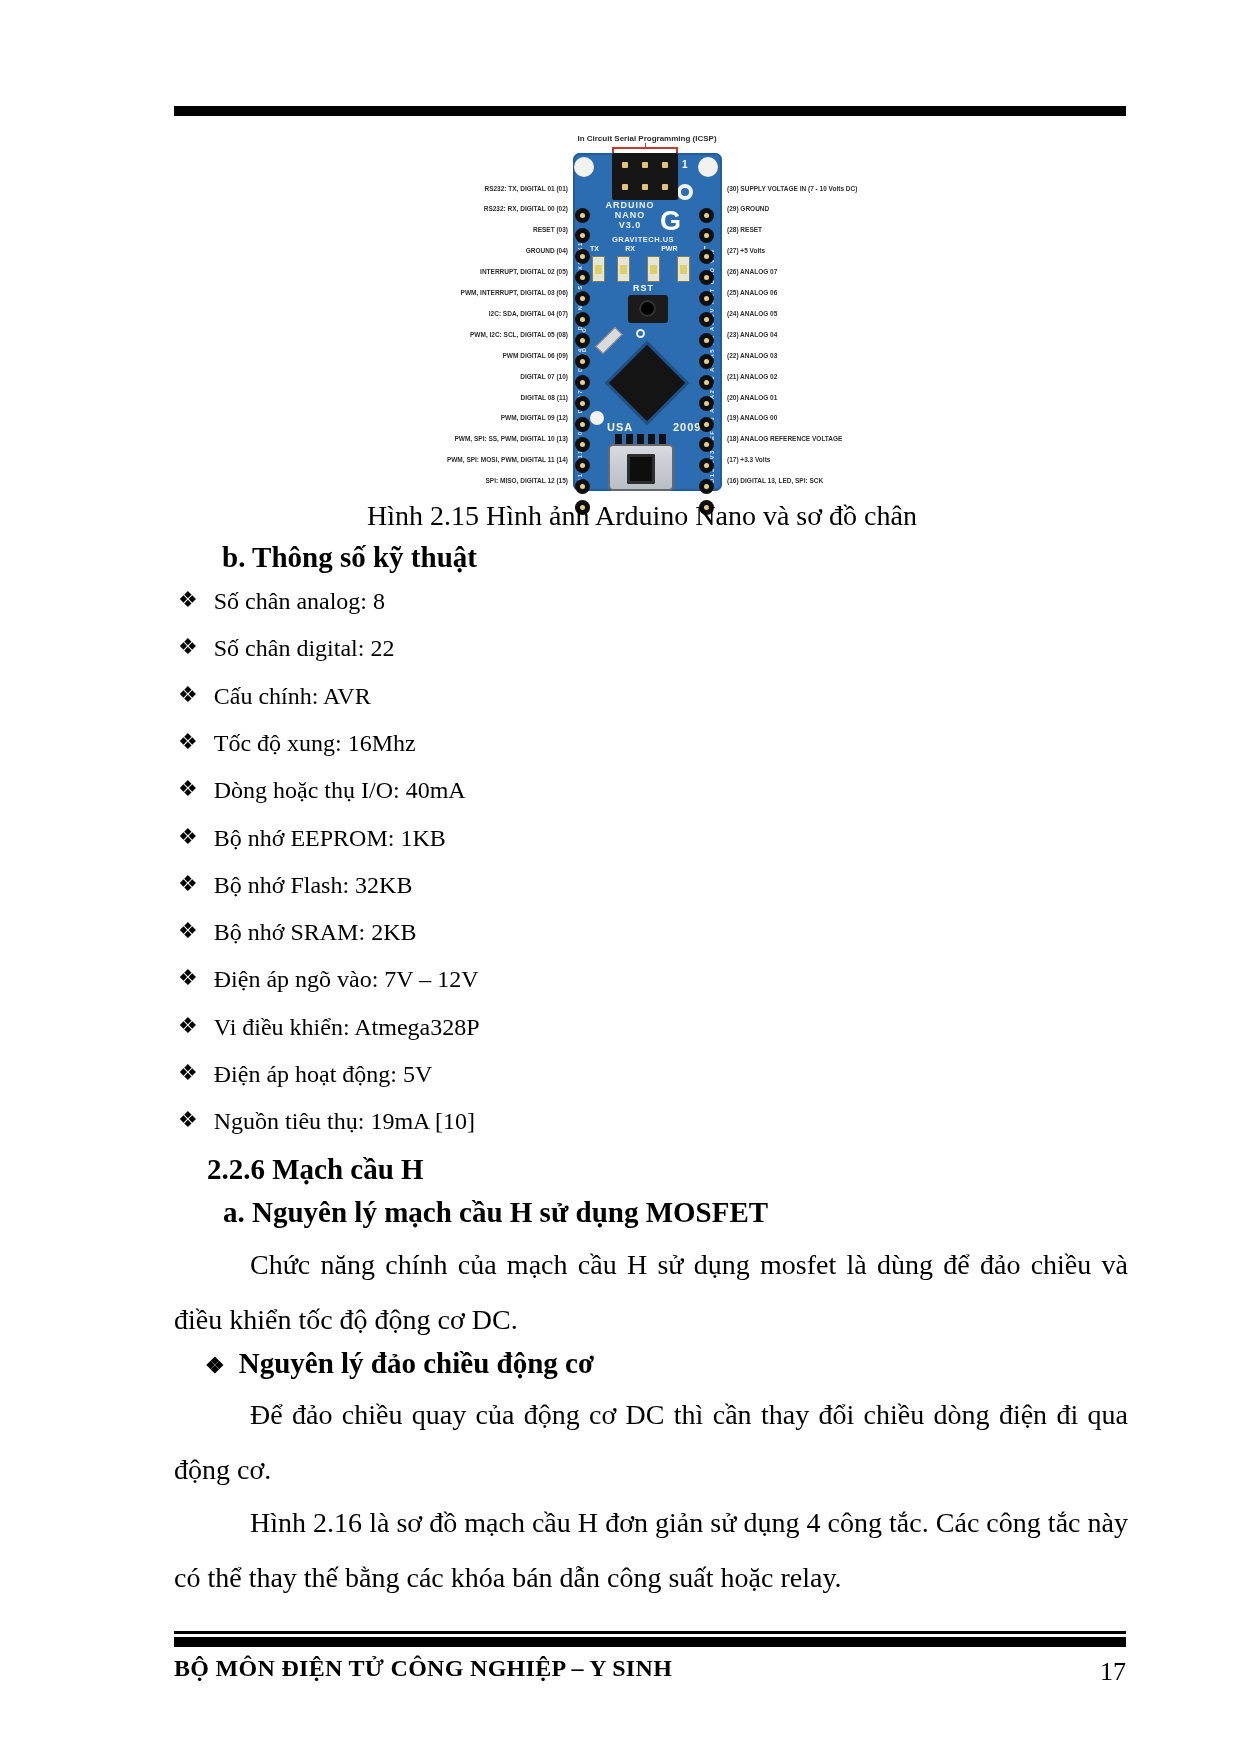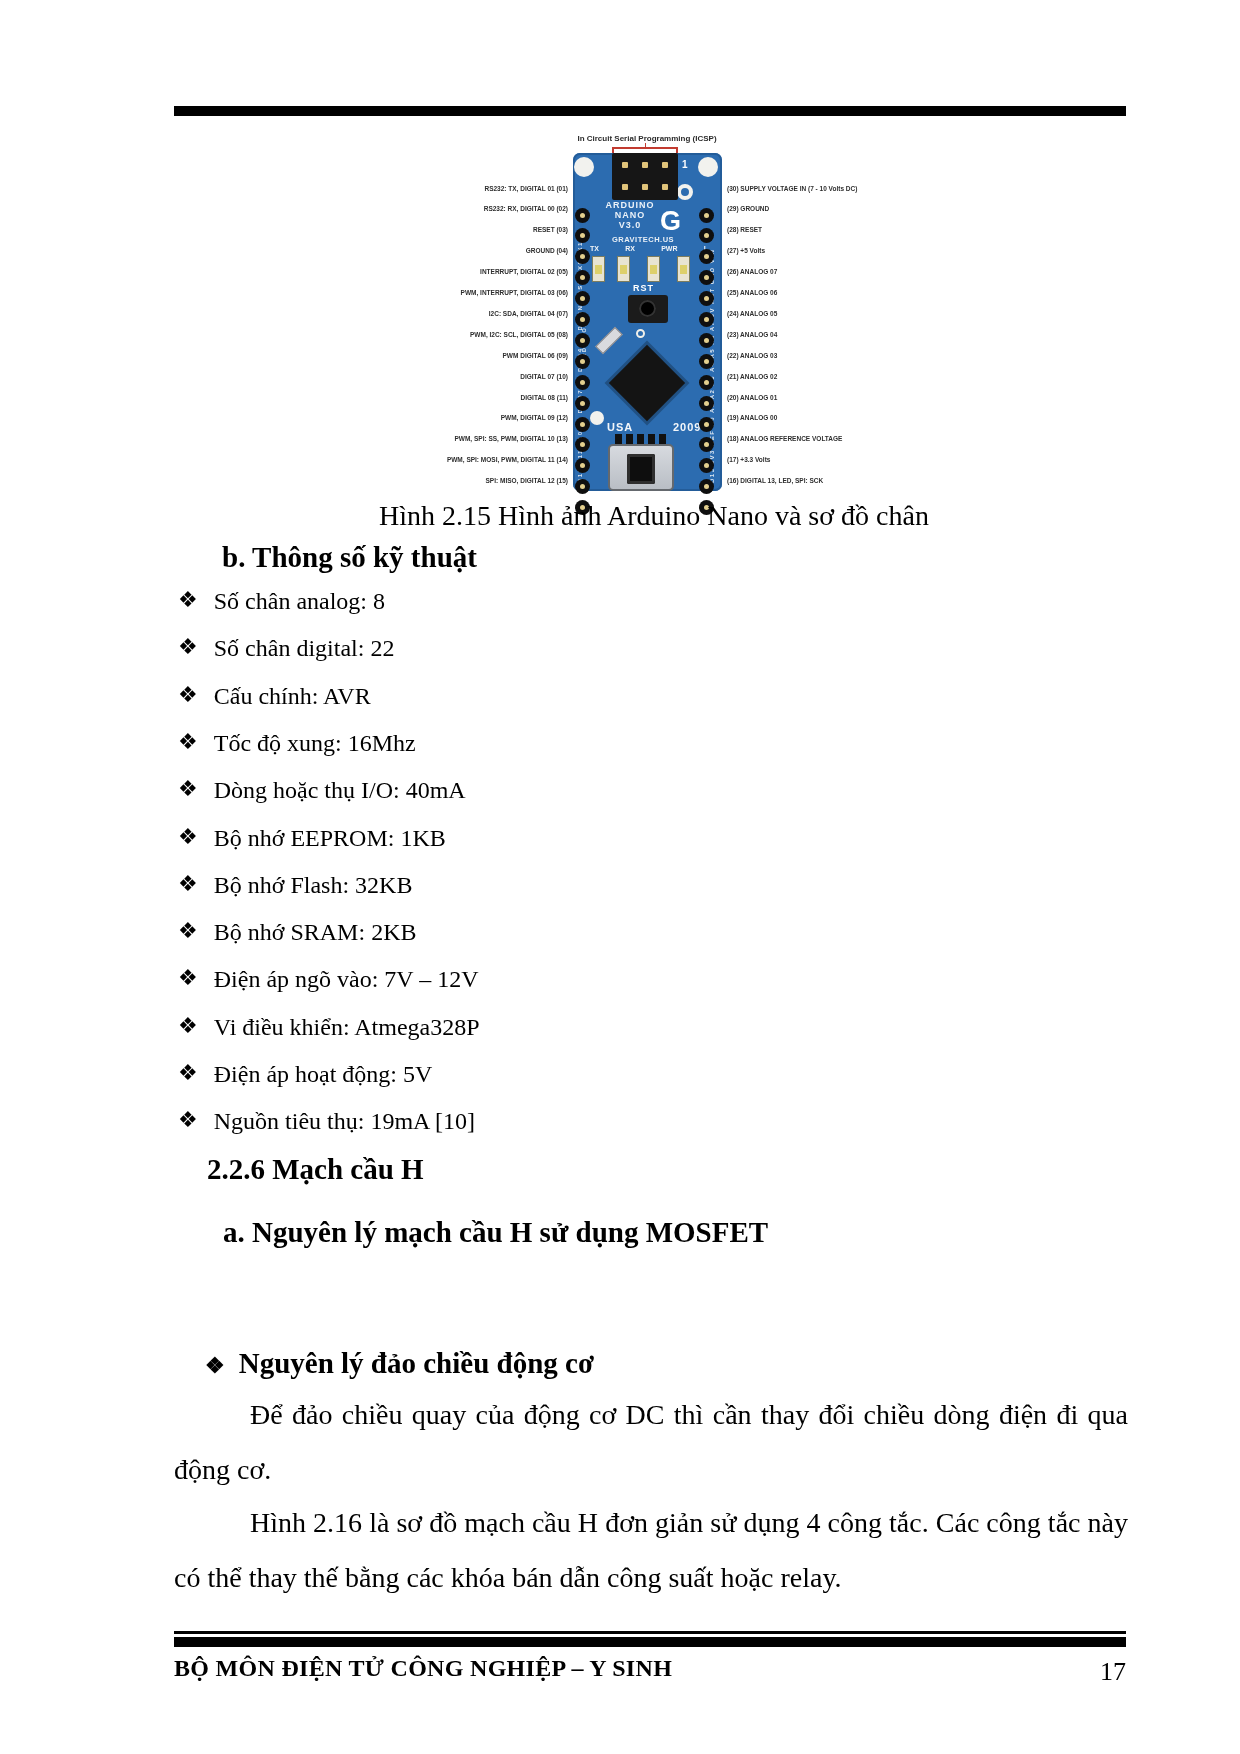--- a/index.html
+++ b/index.html
@@ -49,28 +49,28 @@
   .usb-comb{position:absolute;left:42px;top:281px;width:52px;height:10px;background:repeating-linear-gradient(90deg,#111 0 7px,transparent 7px 11px);}
   .usb{position:absolute;left:35px;top:291px;width:66px;height:47px;background:linear-gradient(180deg,#d7dadf,#b9bec5);border:2px solid #65696e;border-radius:5px;}
   .usb::after{content:"";position:absolute;left:17px;top:8px;width:28px;height:30px;background:#0e0e0e;border-radius:2px;box-shadow:inset 0 0 0 3px #2e2e2e;}
   .pin{position:absolute;width:15px;height:15px;border-radius:50%;background:#0f0f0f;display:flex;align-items:center;justify-content:center;}
   .pin i{width:5px;height:5px;border-radius:50%;background:#e3cf8e;}
   .pin-label{position:absolute;font-size:6.5px;font-weight:bold;color:#2e2e2e;line-height:9px;}
   .pin-label.left{left:0;width:128px;text-align:right;}
   .pin-label.right{left:287px;width:193px;text-align:left;}
 
   
-  .caption{position:absolute;left:178px;top:500px;width:952px;text-align:center;font-size:28px;}
+  .caption{position:absolute;left:166px;top:500px;width:952px;text-align:center;font-size:28px;}
   .spec-heading{position:absolute;left:222px;top:541px;font-size:29px;font-weight:bold;}
   .spec-list{position:absolute;left:178px;top:588px;width:900px;}
   .spec-row{position:absolute;left:0;display:flex;align-items:baseline;}
   .spec-row .bullet{font-size:22px;margin-right:16px;transform:translateY(-2px);}
   .spec-row .spec-text{font-size:24px;}
   .h226{position:absolute;left:207px;top:1153px;font-size:29px;font-weight:bold;}
-  .ha{position:absolute;left:223px;top:1196px;font-size:29px;font-weight:bold;margin-top:20px;}
+  .ha{position:absolute;left:223px;top:1196px;font-size:29px;font-weight:bold;}
   .para{position:absolute;left:174px;width:954px;font-size:28px;line-height:55px;text-align:justify;text-indent:76px;}
   .p1{top:1237px;}
   .sub-heading{position:absolute;left:205px;top:1347px;font-size:29px;font-weight:bold;}
   .sub-heading .bullet{font-size:22px;margin-right:14px;}
   .p2{top:1387px;}
   .p3{top:1495px;}
 
   
   .footer-rule-thin{position:absolute;left:174px;top:1631px;width:952px;height:3px;background:#000;}
   .footer-rule-thick{position:absolute;left:174px;top:1637px;width:952px;height:10px;background:#000;}
@@ -321,20 +321,21 @@
       </div>
       <div class="spec-row" style="top: 520.3px;">
         <span class="bullet">❖</span>
         <span class="spec-text">Nguồn tiêu thụ: 19mA [10]</span>
       </div>
     </div>
 
   <div class="h226">2.2.6 Mạch cầu H</div>
   <div class="ha">a. Nguyên lý mạch cầu H sử dụng MOSFET</div>
 
+  <p class="para p1">Chức năng chính của mạch cầu H sử dụng mosfet là dùng để đảo chiều và điều khiển tốc độ động cơ DC.</p>
 
   <div class="sub-heading">
     <span class="bullet">❖</span><span>Nguyên lý đảo chiều động cơ</span>
   </div>
 
   <p class="para p2">Để đảo chiều quay của động cơ DC thì cần thay đổi chiều dòng điện đi qua động cơ.</p>
   <p class="para p3">Hình 2.16 là sơ đồ mạch cầu H đơn giản sử dụng 4 công tắc. Các công tắc này có thể thay thế bằng các khóa bán dẫn công suất hoặc relay.</p>
 
   <div class="footer-rule-thin"></div>
   <div class="footer-rule-thick"></div>

